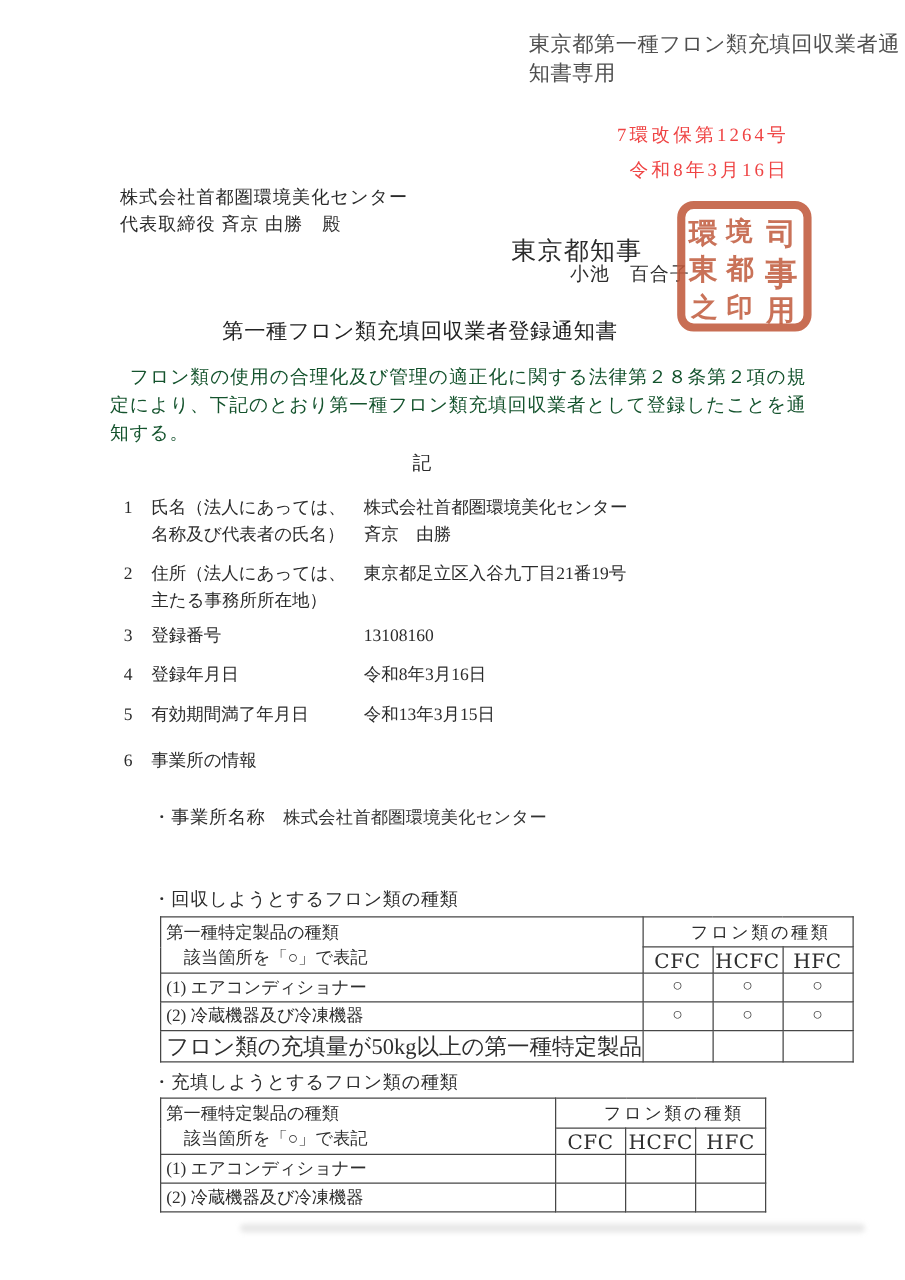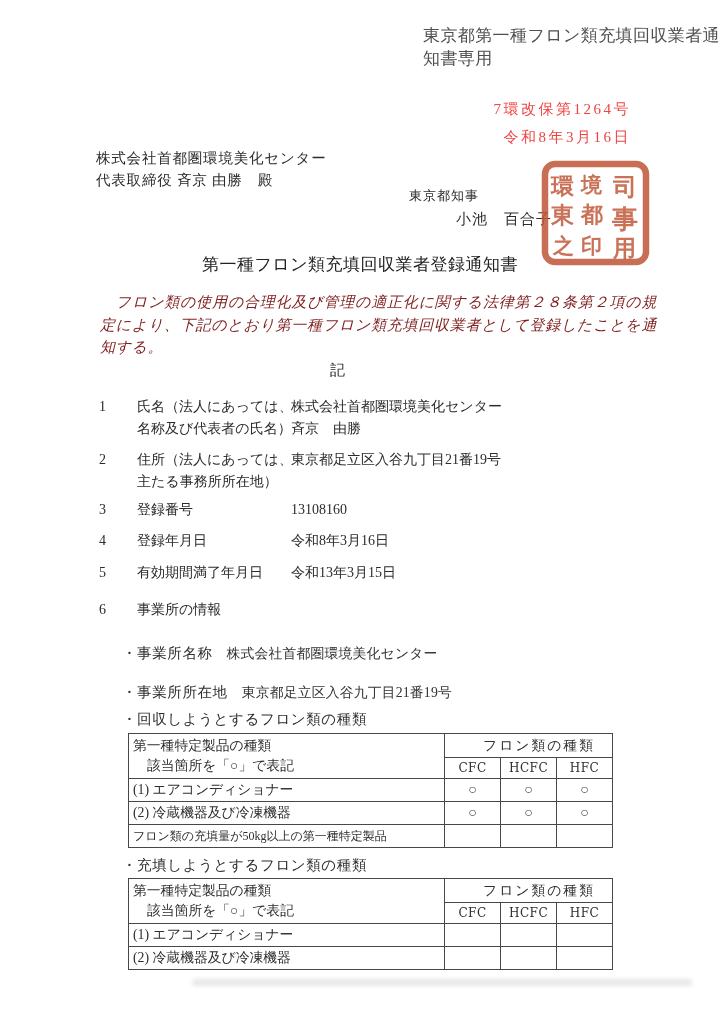--- a/index.html
+++ b/index.html
@@ -6,40 +6,40 @@
   .page{
     position:relative;width:724px;height:1024px;background:#ffffff;
     margin:0 auto;overflow:hidden;
     font-family:"Liberation Serif","DejaVu Serif",serif;
     color:#2b2b2b;
   }
   .abs{position:absolute;}
   .corner-note{top:24px;left:423px;font-size:17px;letter-spacing:0.4px;color:#4f4f4f;}
   .docinfo{top:95px;right:93px;text-align:right;font-size:15px;letter-spacing:2.5px;line-height:28px;color:#ef4444;}
   .recipient{top:147px;left:96px;font-size:14.5px;line-height:22px;letter-spacing:0.8px;}
-  .issuer-title{top:187px;left:409px;font-size:13px;letter-spacing:1px;}
+  .issuer-title{top:187px;left:409px;font-size:20px;letter-spacing:1px;}
   .issuer-name{top:210px;left:456px;font-size:15px;letter-spacing:1px;}
   .seal{top:160px;left:541px;width:109px;height:106px;}
-  .doc-title{top:253px;left:0;width:672px;text-align:center;font-size:17px;letter-spacing:0.5px;color:#222;padding-left:24px;}
-  .body-text{top:291px;left:100px;width:557px;font-size:15px;letter-spacing:0.6px;line-height:22.5px;text-align:justify;color:#7f1d1d;font-style:italic;}
+  .doc-title{top:253px;left:0;width:672px;text-align:center;font-size:17px;letter-spacing:0.5px;color:#222;}
+  .body-text{top:291px;left:88px;width:557px;font-size:15px;letter-spacing:0.6px;line-height:22.5px;text-align:justify;color:#14532d;}
   .record-marker{top:361px;left:330px;font-size:15px;}
   .item{left:0;width:724px;font-size:14px;line-height:21.5px;}
   .item .no{position:absolute;left:99px;top:0;}
-  .item .lbl{position:absolute;left:137px;top:0;width:168px;}
+  .item .lbl{position:absolute;left:121px;top:0;width:168px;}
   .item .val{position:absolute;left:291px;top:0;width:340px;}
   .bullet-line{left:122px;font-size:14.5px;letter-spacing:0.6px;color:#2d2d2d;}
   .bullet-line .bval{font-size:13.8px;letter-spacing:0.2px;margin-left:14px;color:#333;}
   table.fron{border-collapse:collapse;table-layout:fixed;font-size:13.8px;color:#2e2e2e;}
   table.fron td{border:1px solid #474747;padding:0;vertical-align:middle;height:22px;overflow:hidden;white-space:nowrap;}
   table.fron td.prod{width:311px;padding-left:4px;}
   table.fron td.fcol{width:55px;text-align:center;}
   table.fron td.group-head{text-align:center;letter-spacing:2px;height:23px;padding-left:21px;}
   table.fron td.prod-head{vertical-align:top;padding-top:2px;line-height:20px;}
   table.fron .sub{padding-left:14px;}
-  table.fron td.colhead{font-size:12px;letter-spacing:0.5px;height:20px;text-align:center;font-family:"DejaVu Serif",serif;}
+  table.fron td.colhead{font-size:16px;letter-spacing:0.5px;height:20px;text-align:center;font-family:"DejaVu Serif",serif;}
   table.fron td.mark{font-size:14px;color:#3f3f3f;text-align:center;}
   .t-recover{top:733px;left:128px;}
   .t-fill{top:878px;left:128px;}
   .cap-recover{top:710px;}
   .cap-fill{top:856px;}
   .scan-smudge{top:979px;left:192px;width:500px;height:7px;background:rgba(150,150,150,0.22);border-radius:4px;filter:blur(2px);}
   .seal svg text{font-family:"Liberation Serif","DejaVu Serif",serif;font-weight:bold;}
 </style>
 </head>
 <body>
@@ -124,23 +124,20 @@
   </div>
 
   <div class="abs item" style="top:599px;">
     <span class="no">6</span>
     <span class="lbl">事業所の情報</span>
   </div>
 
   <div class="abs bullet-line" style="top:644px;">
     <span>・事業所名称</span><span class="bval">株式会社首都圏環境美化センター</span>
   </div>
-  <div class="abs bullet-line" style="top:683px;">
-    <span>・事業所所在地</span><span class="bval">東京都足立区入谷九丁目21番19号</span>
-  </div>
 
   <div class="abs bullet-line cap-recover">・回収しようとするフロン類の種類</div>
   <table class="fron abs t-recover">
     <tbody>
         <tr>
       <td class="prod prod-head" rowspan="2">
         <span>第一種特定製品の種類</span><br>
         <span class="sub">該当箇所を「○」で表記</span>
       </td>
       <td class="group-head" colspan="3">フロン類の種類</td>
@@ -156,21 +153,21 @@
       <td class="fcol mark">○</td>
       <td class="fcol mark">○</td>
     </tr>
     <tr>
       <td class="prod">(2) 冷蔵機器及び冷凍機器</td>
       <td class="fcol mark">○</td>
       <td class="fcol mark">○</td>
       <td class="fcol mark">○</td>
     </tr>
     <tr>
-      <td class="prod" style="font-size:12px;">フロン類の充填量が50kg以上の第一種特定製品</td>
+      <td class="prod" style="font-size:18px;">フロン類の充填量が50kg以上の第一種特定製品</td>
       <td class="fcol mark"></td>
       <td class="fcol mark"></td>
       <td class="fcol mark"></td>
     </tr>
   </tbody>
     </table>
 
   <div class="abs bullet-line cap-fill">・充填しようとするフロン類の種類</div>
   <table class="fron abs t-fill">
     <tbody>

